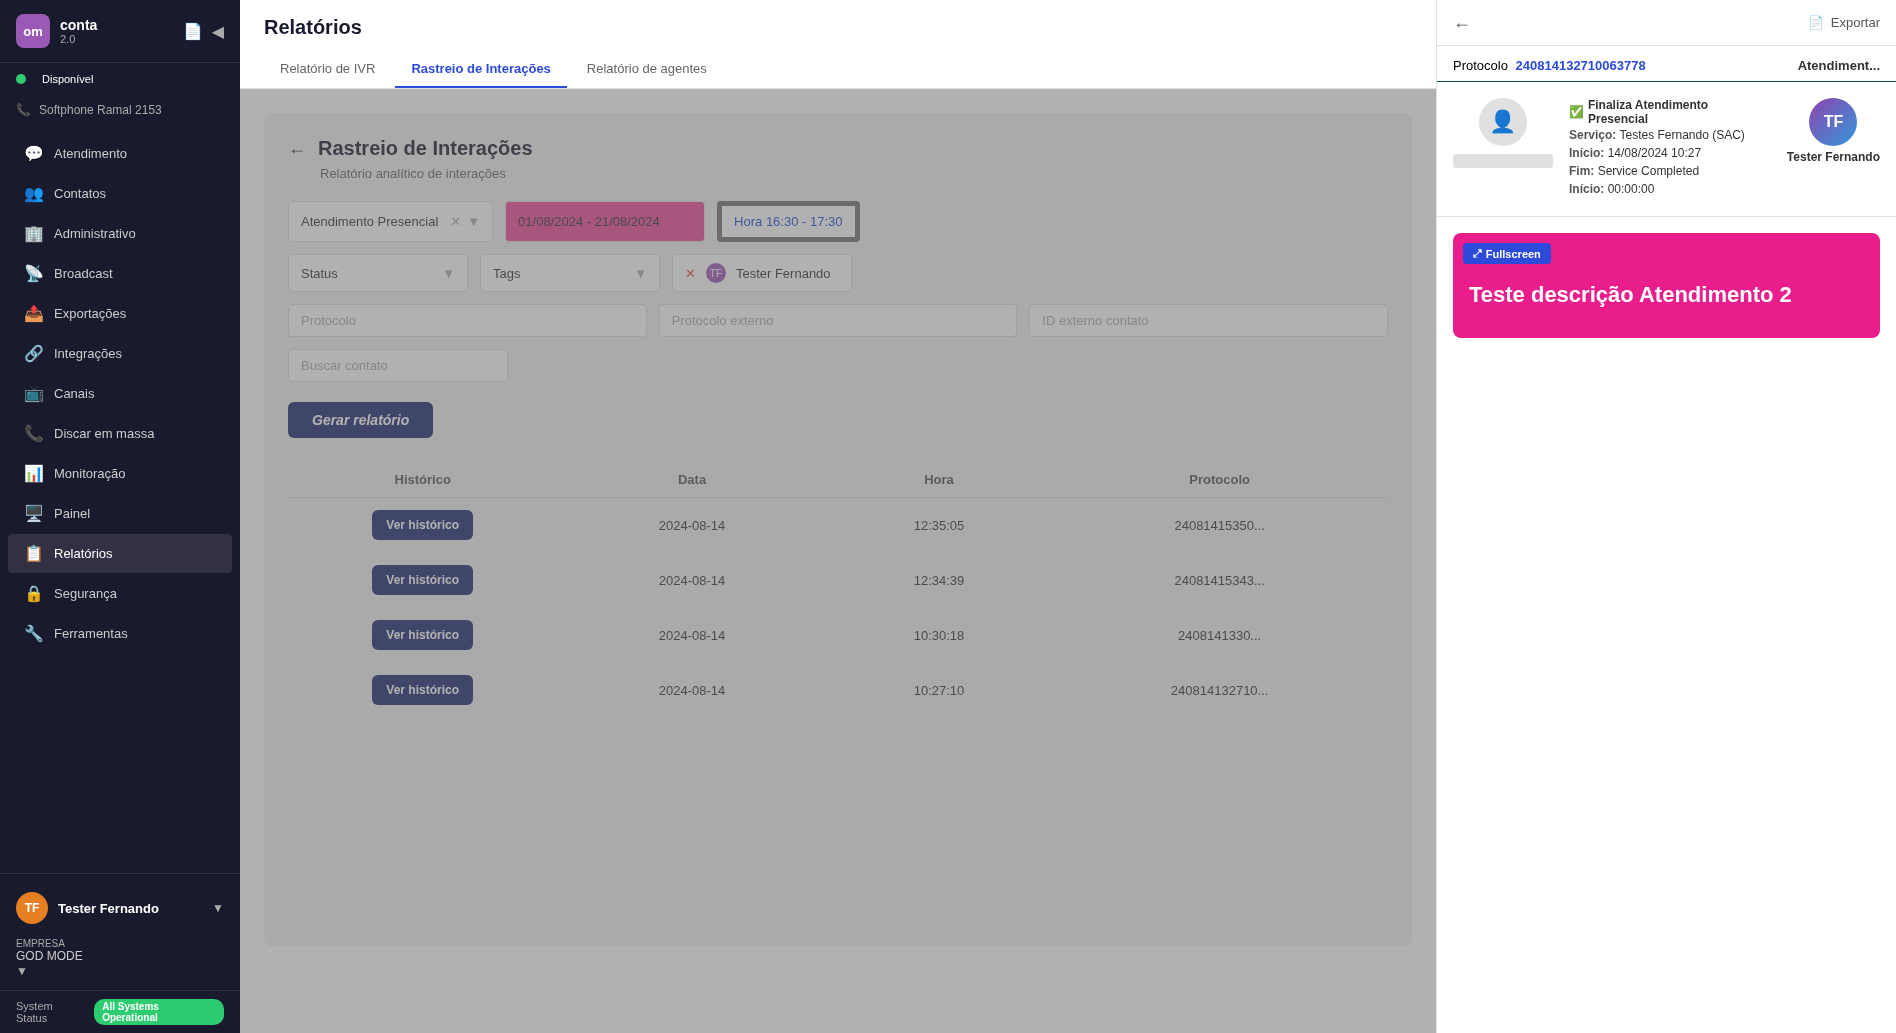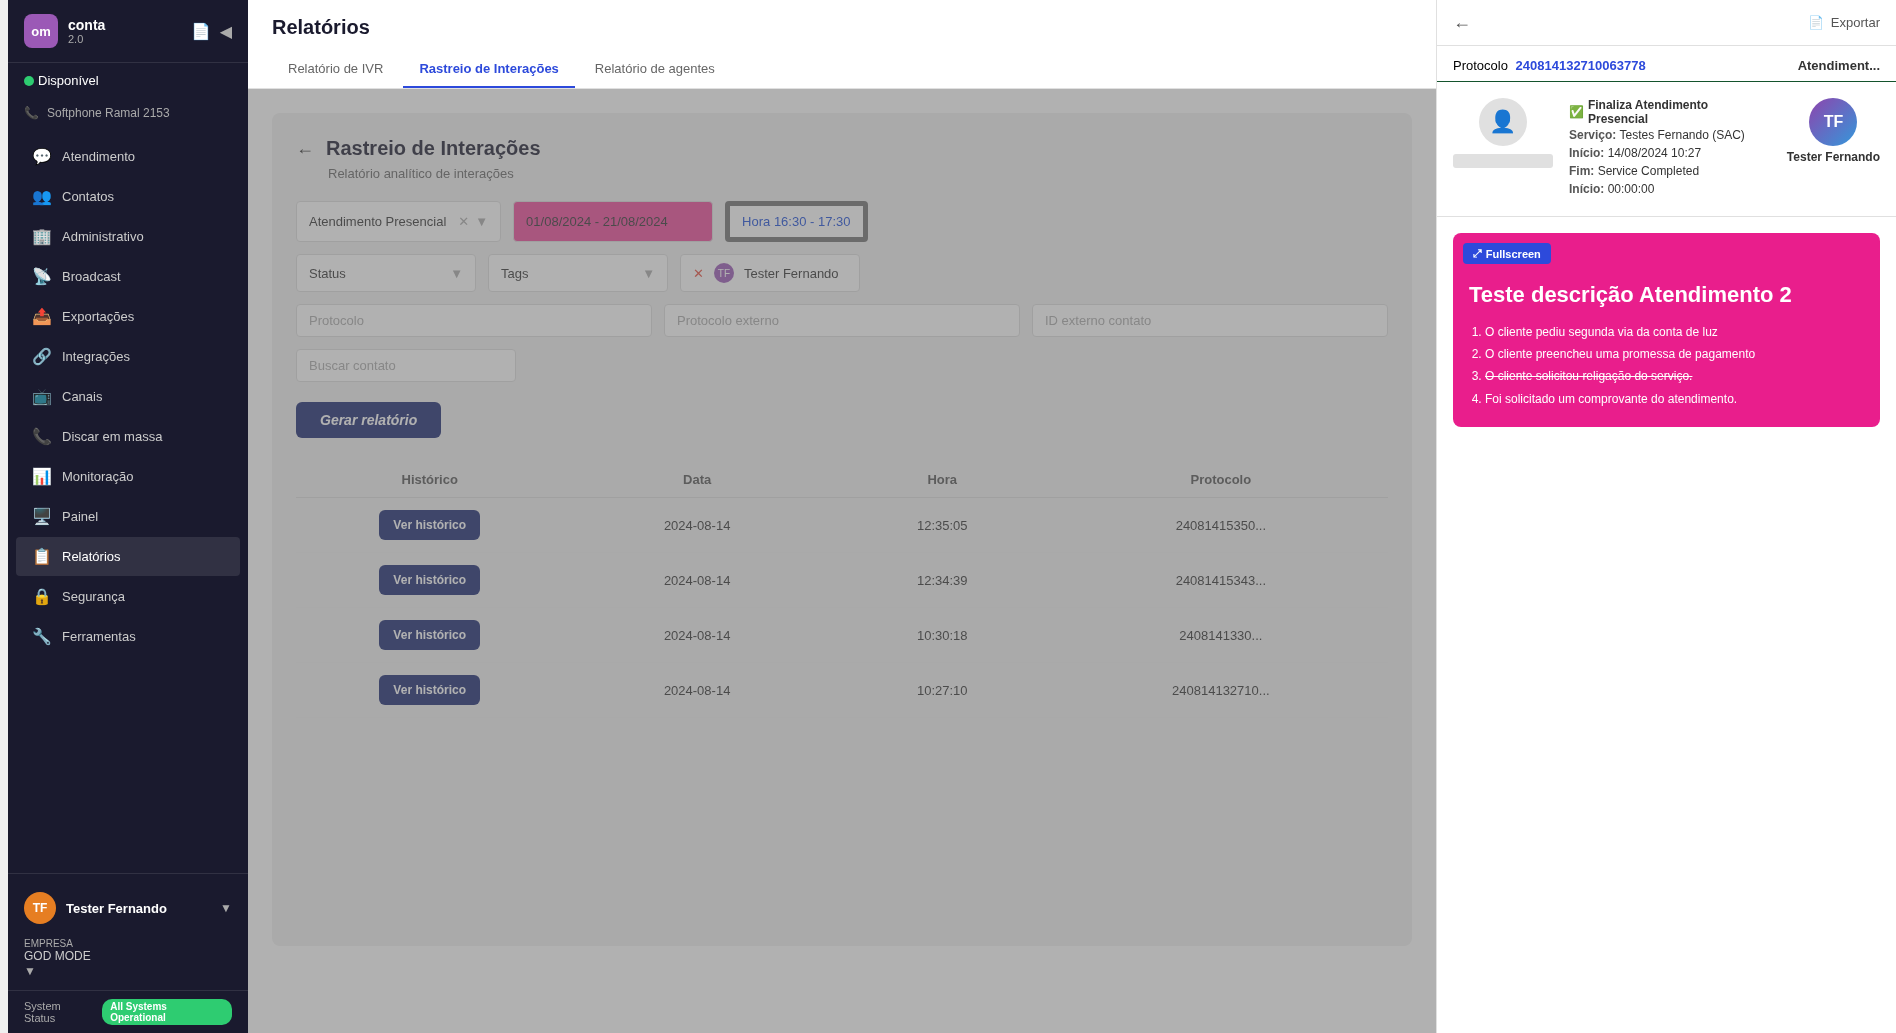--- a/index.html
+++ b/index.html
@@ -6,21 +6,20 @@
     body { font-family: -apple-system, BlinkMacSystemFont, 'Segoe UI', sans-serif; background: #f0f0f0; display: flex; height: 1033px; overflow: hidden; font-size: 13px; }
 
     
     .sidebar {
       width: 240px;
       background: #1a1a2e;
       display: flex;
       flex-direction: column;
       height: 100%;
       flex-shrink: 0;
-      margin-left: 8px;
     }
     .sidebar-header {
       display: flex;
       align-items: center;
       justify-content: space-between;
       padding: 14px 16px;
       border-bottom: 1px solid rgba(255,255,255,0.1);
     }
     .sidebar-logo {
       display: flex;
@@ -31,22 +30,22 @@
       width: 34px; height: 34px; background: #9b59b6; border-radius: 8px;
       display: flex; align-items: center; justify-content: center; color: white; font-weight: bold; font-size: 13px;
     }
     .sidebar-brand { color: white; }
     .sidebar-brand .name { font-weight: 700; font-size: 14px; }
     .sidebar-brand .version { font-size: 11px; color: #aaa; }
     .sidebar-icons { display: flex; gap: 8px; align-items: center; }
     .sidebar-icon-btn { color: #aaa; cursor: pointer; font-size: 16px; }
 
     .sidebar-status {
-      display: flex; align-items: center; gap: 4px;
-      padding: 10px 16px; color: white; font-size: 13px;
+      display: flex; align-items: center; gap: 16px;
+      padding: 10px 16px; color: white; font-size: 11px;
     }
     .status-dot { width: 10px; height: 10px; border-radius: 50%; background: #2ecc71; }
 
     .sidebar-phone {
       display: flex; align-items: center; gap: 8px;
       padding: 8px 16px; color: #aaa; font-size: 12px;
     }
 
     .sidebar-nav { flex: 1; overflow-y: auto; padding: 8px 0; }
     .nav-item {
@@ -506,21 +505,15 @@
       <span class="agent-name">Tester Fernando</span>
     </div>
   </div>
 
   <div class="pink-card">
     <button class="fullscreen-btn">
       <span>⤢</span>
       <span>Fullscreen</span>
     </button>
     <div class="pink-card-title">Teste descrição Atendimento 2</div>
-    <ol class="pink-card-list">
-      <li>O cliente pediu segunda via da conta de luz</li>
-      <li>O cliente preencheu uma promessa de pagamento</li>
-      <li class="strikethrough">O cliente solicitou religação do serviço.</li>
-      <li>Foi solicitado um comprovante do atendimento.</li>
-    </ol>
   </div>
 
 </div>
 
 </body></html>

